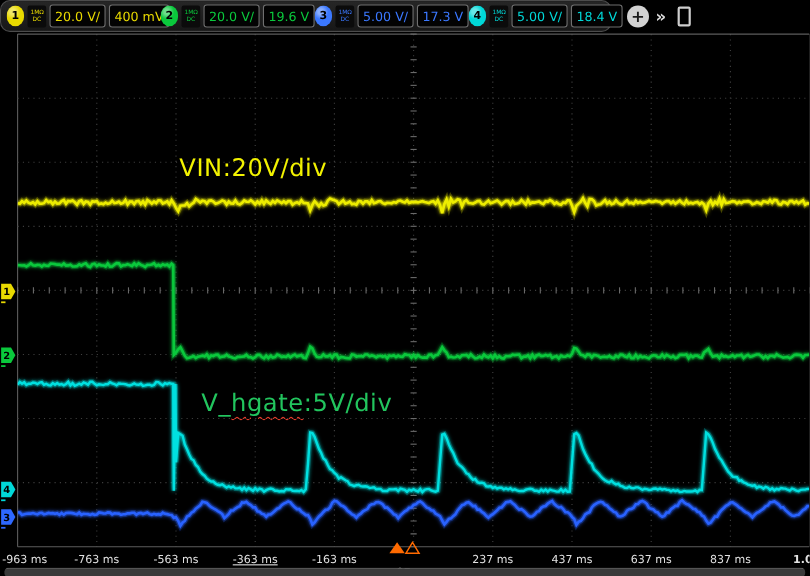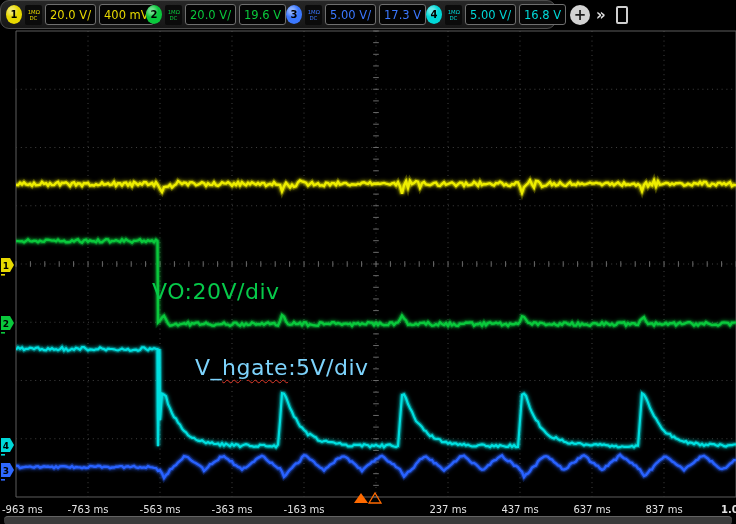--- a/index.html
+++ b/index.html
@@ -28,21 +28,21 @@
     margin-left:4px;flex:0 0 auto;}
   .hicon-chev{color:#dcdcdc;font-size:15px;font-weight:bold;margin-left:3px;flex:0 0 auto;}
   .hicon-rect{width:8px;height:14px;border:2px solid #cfcfcf;border-radius:2px;margin-left:7px;flex:0 0 auto;}
 
   
   #plot{position:absolute;left:0;top:0;}
 
   .tlabel{position:absolute;font-size:22px;letter-spacing:.5px;white-space:nowrap;z-index:5;}
   #lbl-vin{left:163px;top:141px;color:#f2f200;}
   #lbl-vo{left:152px;top:279px;color:#06c94a;}
-  #lbl-vhgate{left:183px;top:355px;color:#7dd3fc;margin-left:12px;}
+  #lbl-vhgate{left:183px;top:355px;color:#22c55e;}
   #lbl-tmr{left:167px;top:480px;color:#2e6fd8;}
   #lbl-vhgate .wavy{text-decoration-line:underline;text-decoration-style:wavy;
     text-decoration-color:#e03a2a;text-decoration-thickness:1px;text-underline-offset:4px;}
 
   .ticks{position:absolute;left:0;top:500px;width:736px;height:14px;z-index:4;}
   .ticks span{position:absolute;top:4px;font-size:10px;color:#e2e2e2;white-space:nowrap;}
 
   .bottom-bar{position:absolute;left:4px;right:4px;top:516px;height:8px;background:#3a3a3a;
     border-top:1px solid #636363;border-radius:4px;z-index:6;}
 </style>
@@ -83,21 +83,21 @@
       <div class="ch-box">17.3 V</div>
     </div>
 
     <div class="ch-group" style="--c: #00d8d8;">
       <div class="ch-circle">4</div>
       <div class="ch-badge">
         <span>1MΩ</span>
         <span>DC</span>
       </div>
       <div class="ch-box">5.00 V/</div>
-      <div class="ch-box">16.8 V</div>
+      <div class="ch-box">18.4 V</div>
     </div>
 
     <div class="hicon-plus">+</div>
     <div class="hicon-chev">»</div>
     <div class="hicon-rect"></div>
   </div>
 
   <svg id="plot" width="736" height="524">
       <defs>
         <clipPath id="plotclip">
@@ -253,28 +253,28 @@
       </g>
       <g>
         <polygon points="1,463 10,463 14,470 10,477 1,477" fill="#2e68ff"></polygon>
         <text x="6" y="473.5" font-size="9" font-weight="bold" fill="#000" text-anchor="middle" font-family="DejaVu Sans, sans-serif">3</text>
         <rect x="1" y="479" width="4" height="1.6" fill="#2e68ff"></rect>
       </g>
       <polygon points="354,503 368,503 361,493" fill="#ff6a00"></polygon>
       <polygon points="369,503 381,503 375,493" fill="none" stroke="#ff6a00" stroke-width="1.3"></polygon>
     </svg>
 
-  <div class="tlabel" id="lbl-vo">VO:20V/div</div>
+  <div class="tlabel" id="lbl-vin">VIN:20V/div</div>
   <div class="tlabel" id="lbl-vhgate"><span>V_</span><span class="wavy">hgate</span><span>:5V/div</span></div>
 
   <div class="ticks">
       <span style="left: 2px;">-963 ms</span>
       <span style="left: 88px; transform: translateX(-50%); text-align: center;">-763 ms</span>
       <span style="left: 160px; transform: translateX(-50%);">-563 ms</span>
-      <span style="left: 232px; transform: translateX(-50%);">-363 ms</span>
+      <span style="left: 232px; transform: translateX(-50%); text-decoration: underline;">-363 ms</span>
       <span style="left: 304px; transform: translateX(-50%);">-163 ms</span>
       <span style="left: 376px; transform: translateX(-50%); margin-top: 12px;">37 ms</span>
       <span style="left: 448px; transform: translateX(-50%);">237 ms</span>
       <span style="left: 520px; transform: translateX(-50%);">437 ms</span>
       <span style="left: 592px; transform: translateX(-50%);">637 ms</span>
       <span style="left: 664px; transform: translateX(-50%);">837 ms</span>
       <span style="left: 721px; font-weight: bold;">1.0</span>
     </div>
 
   <div class="bottom-bar"></div>

